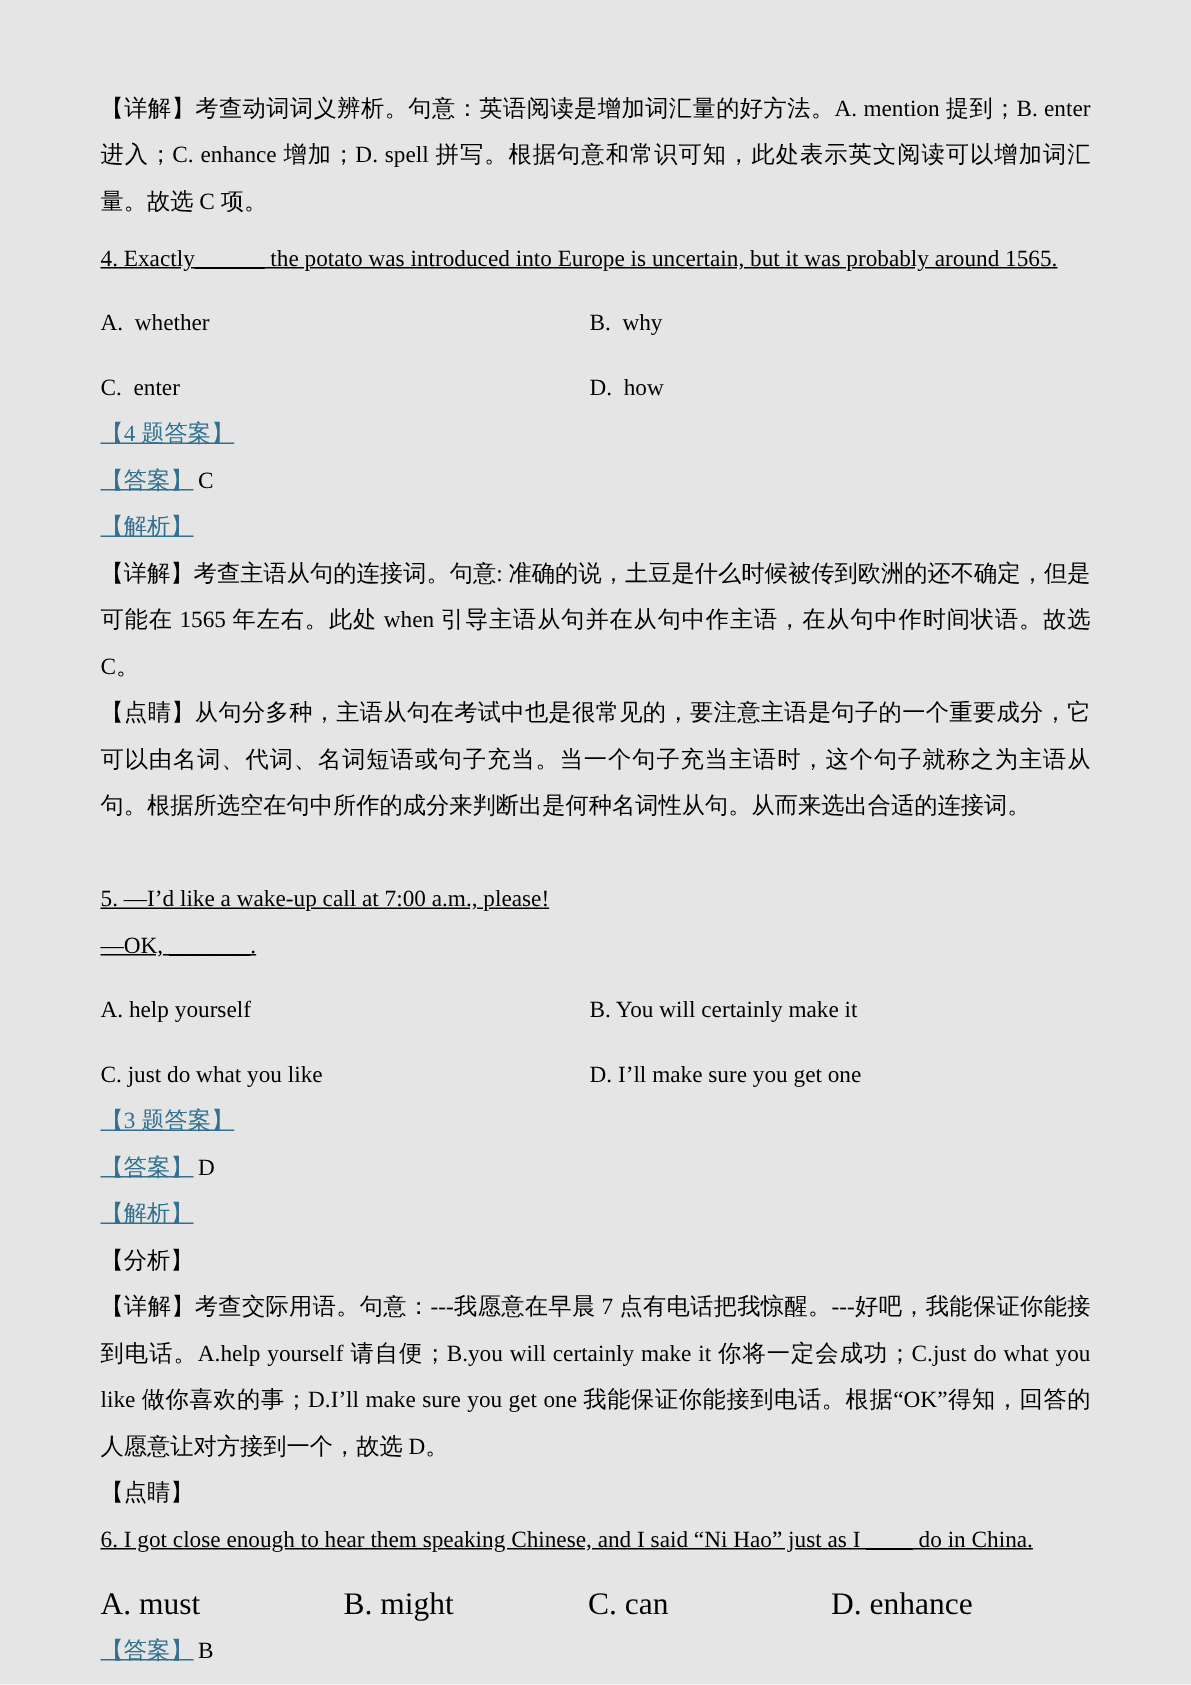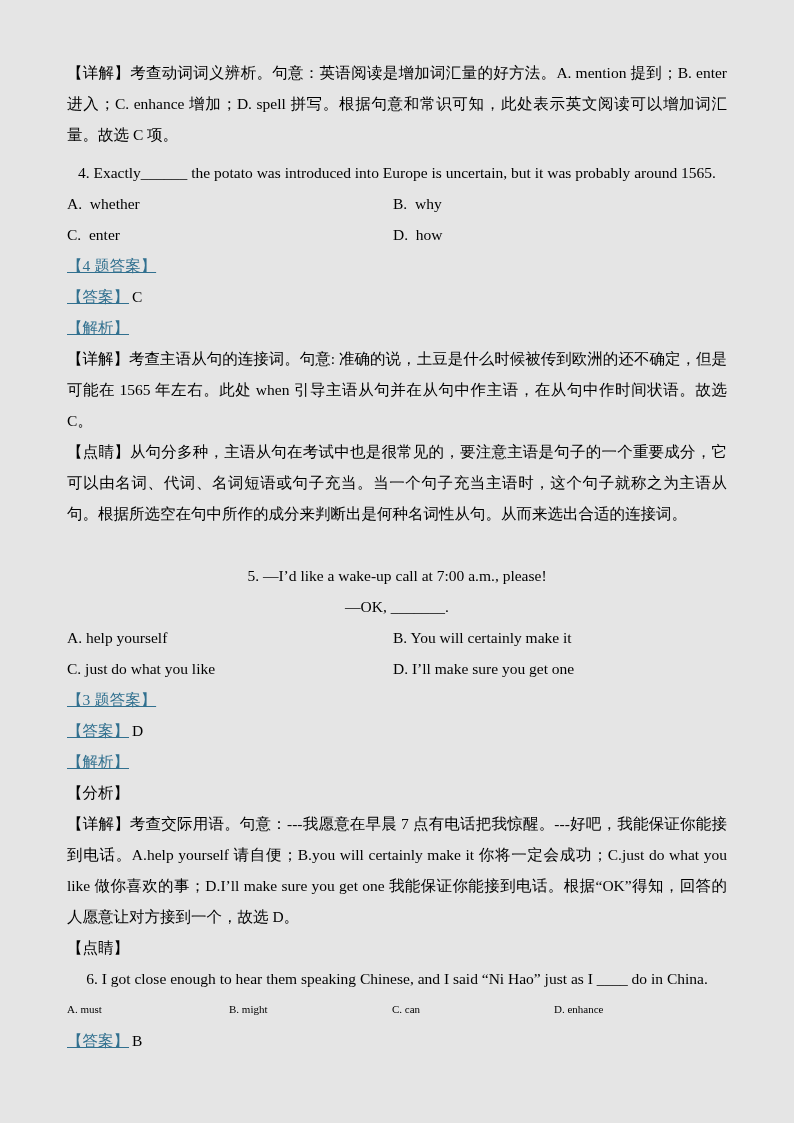--- a/index.html
+++ b/index.html
@@ -14,34 +14,34 @@
     padding: 57px 67px 0 67px;
     overflow: hidden;
     background: #e5e5e5;
   }
   .para {
     font-size: 15.5px;
     line-height: 31px;
     text-align: justify;
     white-space: pre-wrap;
   }
-  .nowrap { white-space: nowrap; text-align: center; }
+  .nowrap { white-space: nowrap; text-align: left; text-decoration: underline; }
   .blue { color: var(--label-blue, #31708F); text-decoration: underline; }
   .ans-val { margin-left: 3px; }
   .opt-row2 {
     display: grid;
     grid-template-columns: 326px 1fr;
     font-size: 15.5px; line-height: 31px;
   }
   .opt-row4 {
     display: grid;
     grid-template-columns: 162px 163px 162px 1fr;
-    font-size: 11px; line-height: 31px;
+    font-size: 21px; line-height: 31px;
   }
-  .opt { white-space: pre-wrap; }
+  .opt { white-space: pre-wrap; margin-top: 12px; }
   .q-stem-gap { margin-top: 7px; }
   .blank-line { height: 31px; }
 </style>
 </head>
 <body>
 
 <div class="page">
 
   <p class="para">【详解】考查动词词义辨析。句意：英语阅读是增加词汇量的好方法。A. mention 提到；B. enter 进入；C. enhance 增加；D. spell 拼写。根据句意和常识可知，此处表示英文阅读可以增加词汇量。故选 C 项。</p>
 

